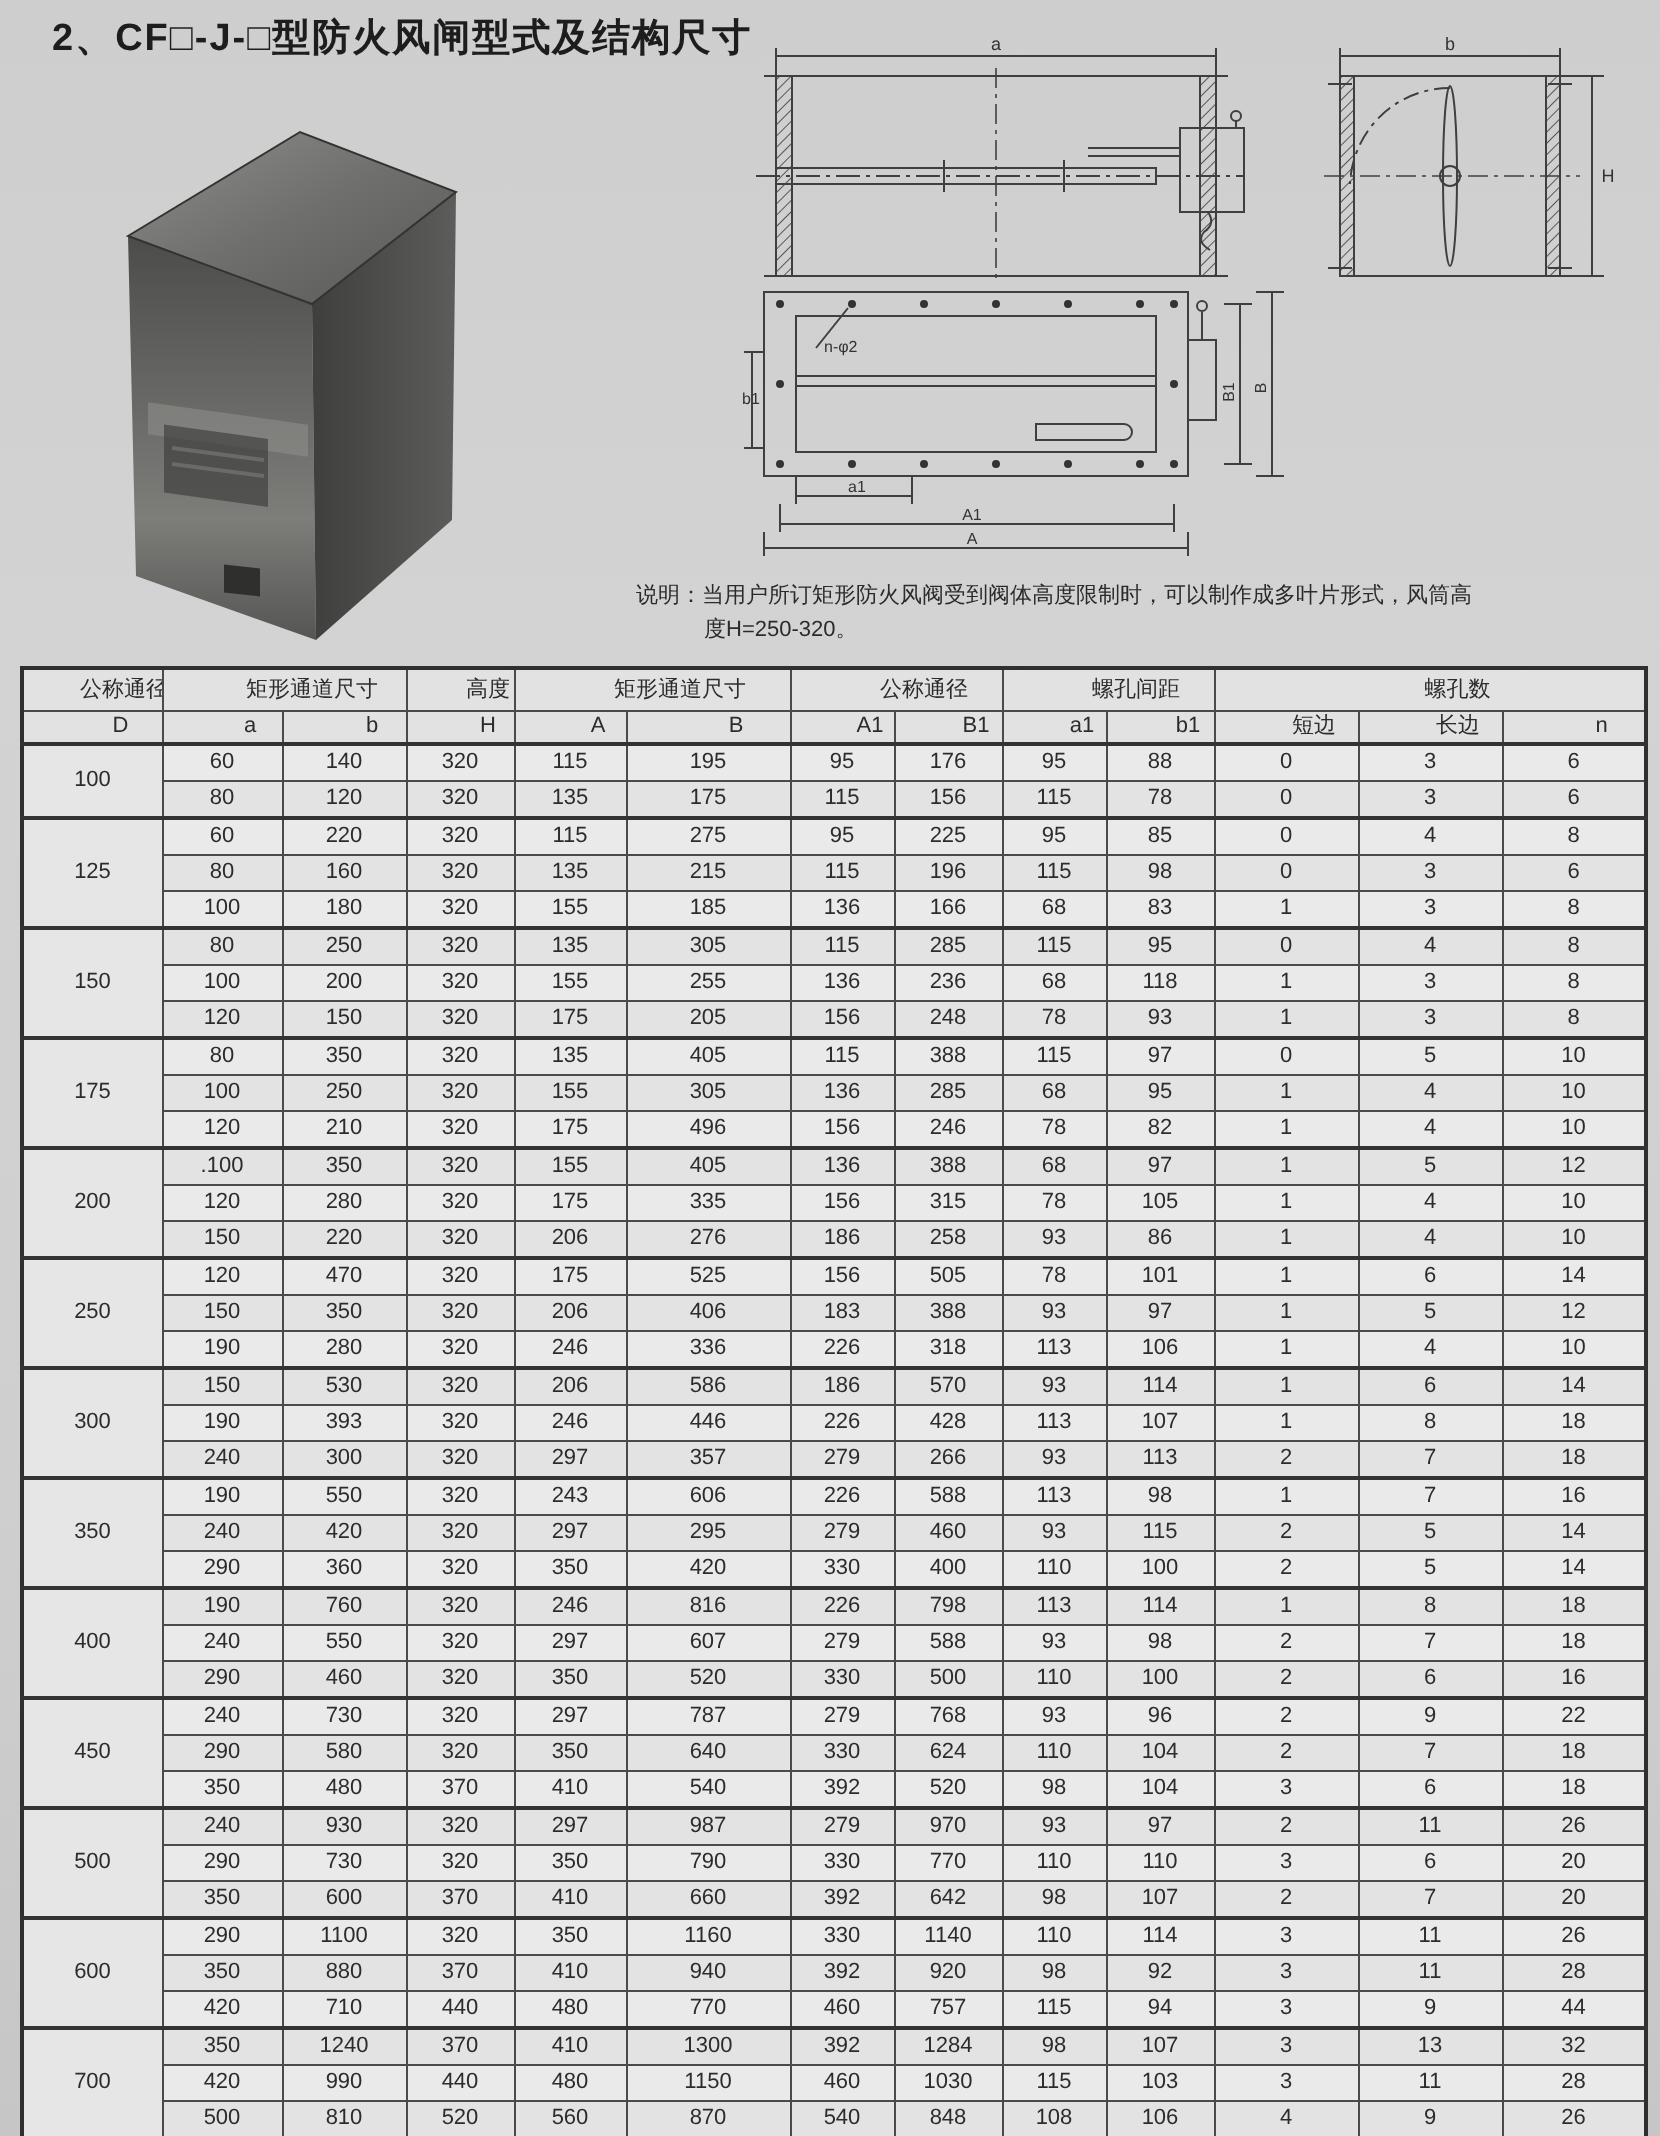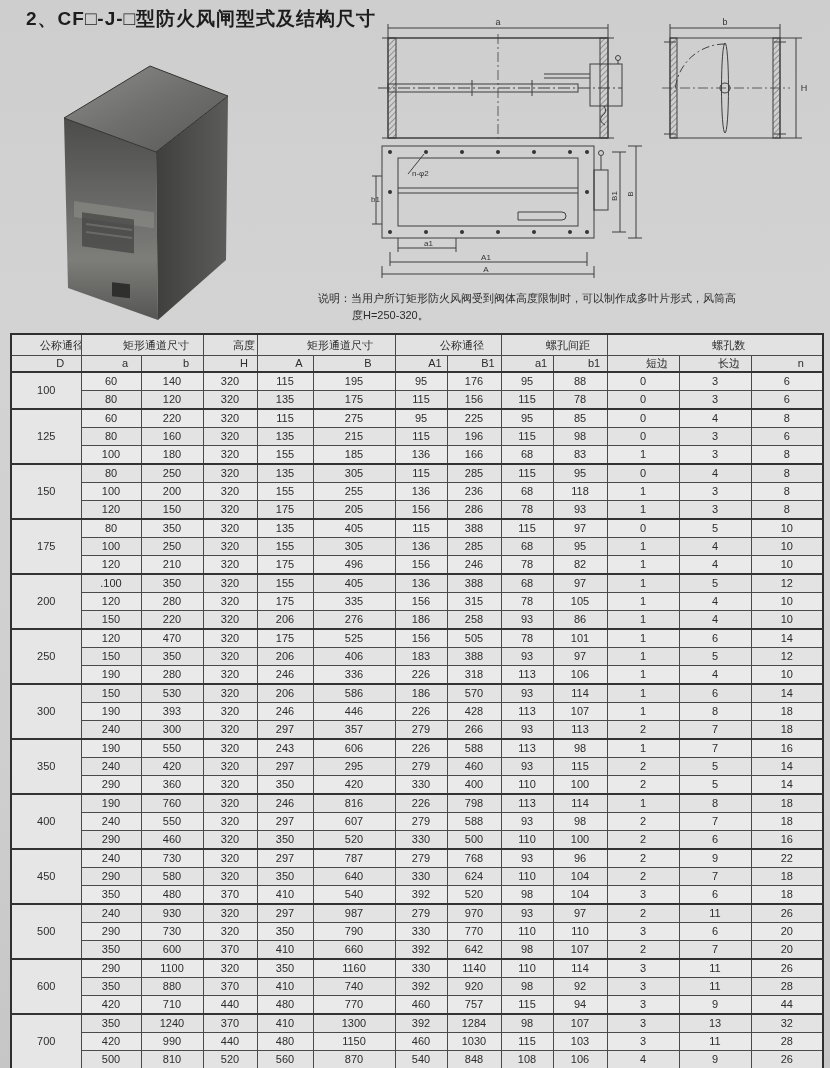--- a/index.html
+++ b/index.html
@@ -367,21 +367,21 @@
           <td>3</td>
           <td>8</td>
         </tr>
         <tr>
           <td>120</td>
           <td>150</td>
           <td>320</td>
           <td>175</td>
           <td>205</td>
           <td>156</td>
-          <td>286</td>
+          <td>248</td>
           <td>78</td>
           <td>93</td>
           <td>1</td>
           <td>3</td>
           <td>8</td>
         </tr>
         <tr class="group-start">
           <td rowspan="3" class="dcell">175</td>
           <td>80</td>
           <td>350</td>
@@ -738,21 +738,21 @@
           <td>114</td>
           <td>3</td>
           <td>11</td>
           <td>26</td>
         </tr>
         <tr>
           <td>350</td>
           <td>880</td>
           <td>370</td>
           <td>410</td>
-          <td>740</td>
+          <td>940</td>
           <td>392</td>
           <td>920</td>
           <td>98</td>
           <td>92</td>
           <td>3</td>
           <td>11</td>
           <td>28</td>
         </tr>
         <tr>
           <td>420</td>

